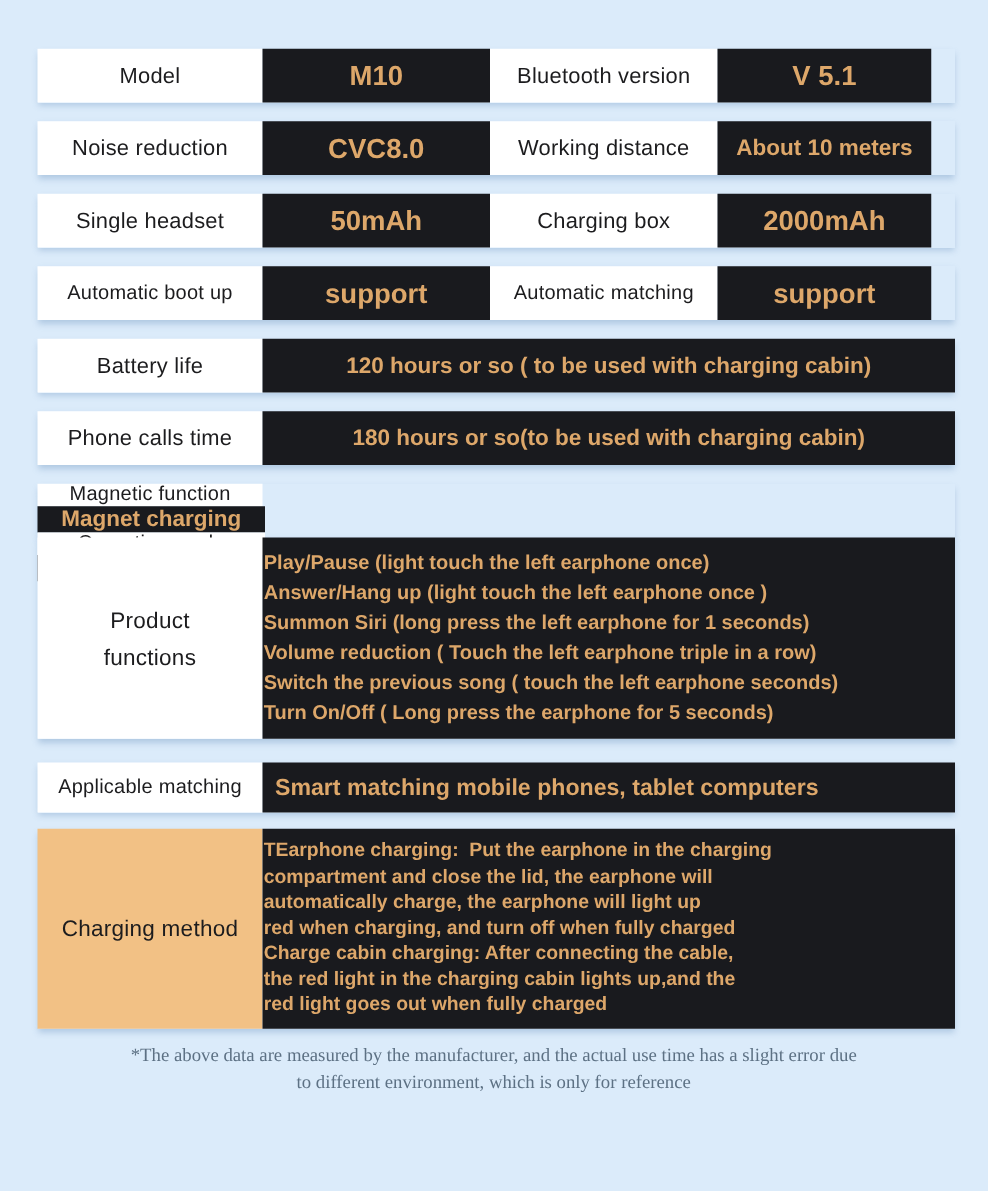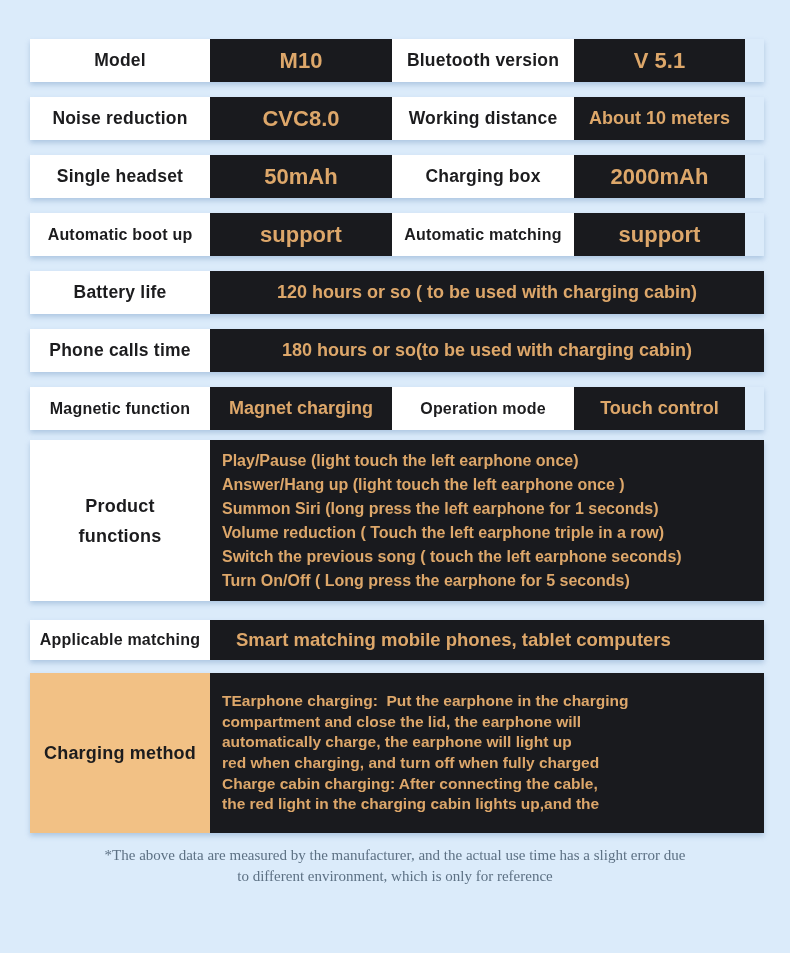--- a/index.html
+++ b/index.html
@@ -20,70 +20,69 @@
     overflow: hidden;
   }
   .sheet { padding-top: 39px; }
   .row {
     display: flex;
     width: 734px;
     margin: 0 0 15px 30px;
     height: 43px;
     box-shadow: 0 3px 5px rgba(105, 145, 190, 0.38);
   }
-  .row.gap-sm { margin-bottom: 10px; }
+  .row.gap-sm { margin-bottom: 0; flex-direction: column; }
   .row.tall { height: 161px; margin-bottom: 19px; }
   .row.applicable { height: 40px; margin-bottom: 13px; }
   .row.charging { height: 160px; margin-bottom: 12px; }
   .cell {
     display: flex;
     align-items: center;
     justify-content: center;
   }
   .c-label {
     background: var(--cell-light);
     color: var(--label-ink);
     font-size: 17.5px;
     letter-spacing: 0.2px;
-    font-weight: bold;
   }
   .c-label.sm { font-size: 16px; }
   .c-label.xs { font-size: 15.5px; }
   .c-value {
     background: var(--cell-dark);
     color: var(--accent);
     font-weight: 600;
   }
   .big { font-size: 22px; }
   .mid { font-size: 18px; }
   .w1 { width: 180px; }
   .w2 { width: 182px; }
   .w3 { width: 182px; }
   .w4 { width: 171px; }
   .wide { width: 554px; }
   .col { flex-direction: column; justify-content: center; }
   .lines-cell {
     align-items: flex-start;
-    padding-left: 12px;
+    padding-left: 1px;
   }
   .fn-line {
     font-size: 16px;
     line-height: 24px;
     white-space: pre;
     font-weight: 600;
   }
   .chg-line {
     font-size: 15.5px;
     line-height: 20.6px;
     white-space: pre;
     font-weight: 700;
   }
   .stack-label { font-size: 18px; line-height: 30px; }
   .tan-label { background: var(--tan); font-size: 18px; }
-  .value-left { justify-content: flex-start; padding-left: 26px; font-size: 18.5px; }
+  .value-left { justify-content: flex-start; padding-left: 10px; font-size: 18.5px; }
   .footer {
     width: 744px;
     margin: 0 0 0 23px;
     text-align: center;
     color: var(--footer-ink);
     font-size: 15px;
     line-height: 20.5px;
     font-family: Liberation Serif, serif;
   }
   .footer div { white-space: pre-wrap; }
@@ -161,20 +160,21 @@
 
   <div class="row charging">
     <div class="cell c-label tan-label w1">Charging method</div>
     <div class="cell c-value col lines-cell wide">
       <div class="chg-line">TEarphone charging:  Put the earphone in the charging</div>
       <div class="chg-line">compartment and close the lid, the earphone will</div>
       <div class="chg-line">automatically charge, the earphone will light up</div>
       <div class="chg-line">red when charging, and turn off when fully charged</div>
       <div class="chg-line">Charge cabin charging: After connecting the cable,</div>
       <div class="chg-line">the red light in the charging cabin lights up,and the</div>
+      <div class="chg-line">red light goes out when fully charged</div>
     </div>
   </div>
 
   <div class="footer">
     <div>*The above data are measured by the manufacturer, and the actual use time has a slight error due</div>
     <div>to different environment, which is only for reference</div>
   </div>
 
 </div>
 

